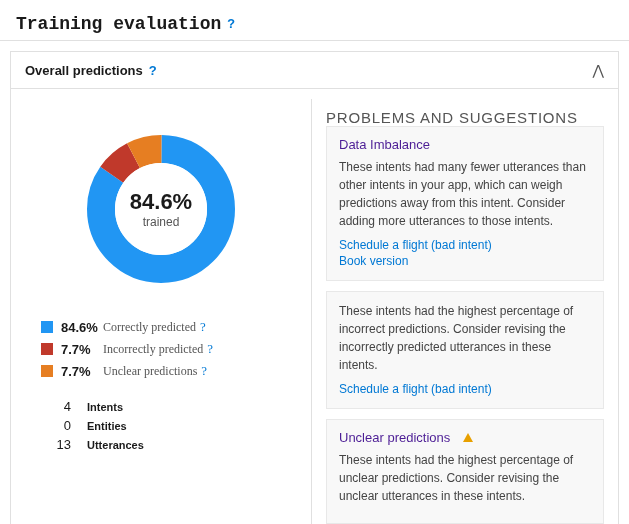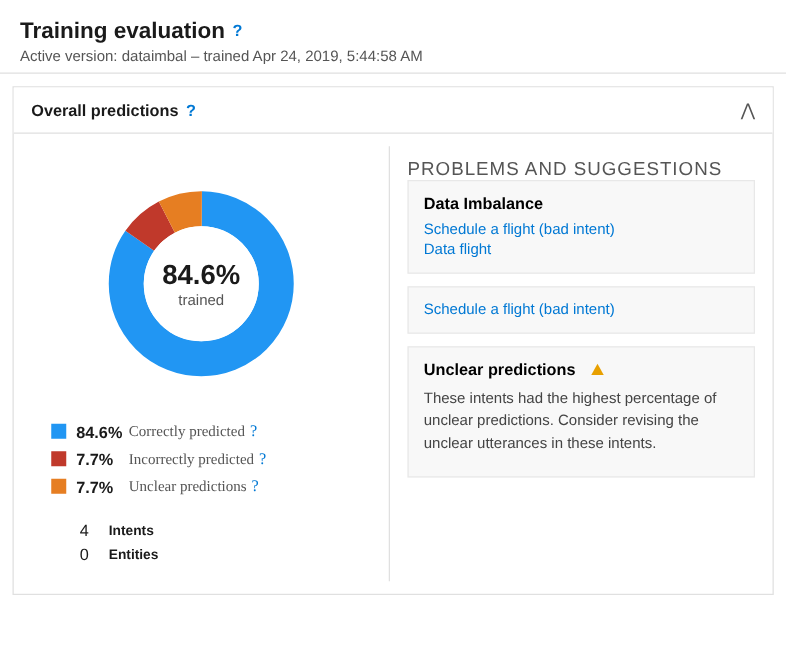--- a/index.html
+++ b/index.html
@@ -1,20 +1,20 @@
 <!DOCTYPE html>
 <html><head>
   <meta charset="utf-8">
   <style>
     * { box-sizing: border-box; margin: 0; padding: 0; }
     body { font-family: 'Segoe UI', Arial, sans-serif; font-size: 13px; color: #333; background: #fff; width: 629px; min-height: 524px; }
 
     .page { width: 629px; min-height: 524px; background: #fff; }
 
-    .header { padding: 14px 16px 6px 16px; border-bottom: 1px solid #e0e0e0; }
+    .header { padding: 14px 16px 6px 16px; border-bottom: 1px solid #e0e0e0; font-family: Liberation Mono, monospace; }
     .header-title { font-size: 18px; font-weight: 600; color: #1a1a1a; display: flex; align-items: center; gap: 6px; }
     .header-subtitle { font-size: 12px; color: #555; margin-top: 3px; }
     .help-icon { color: #0078d4; font-size: 13px; cursor: pointer; }
 
     .section-bar { background: #fff; border: 1px solid #e0e0e0; margin: 10px 10px 0 10px; }
     .section-header { display: flex; align-items: center; justify-content: space-between; padding: 10px 14px; background: #fff; border-bottom: 1px solid #e0e0e0; }
     .section-title { font-size: 13px; font-weight: 600; color: #1a1a1a; display: flex; align-items: center; gap: 6px; }
 
     .section-body { display: flex; padding: 10px 0; }
 
@@ -35,41 +35,40 @@
     .stats { width: 100%; padding: 10px 10px 0 10px; margin-top: 4px; }
     .stat-row { display: flex; align-items: center; margin-bottom: 4px; }
     .stat-num { width: 30px; text-align: right; font-size: 13px; color: #1a1a1a; margin-right: 16px; }
     .stat-label { font-size: 11px; font-weight: 600; color: #1a1a1a; }
 
     
     .right-panel { flex: 1; border-left: 1px solid #e0e0e0; padding: 10px 14px; overflow-y: auto; }
     .problems-title { font-size: 15px; font-weight: 400; letter-spacing: 0.8px; color: #555; text-transform: uppercase; }
 
     .problem-card { background: #f8f8f8; border: 1px solid #e8e8e8; padding: 10px 12px; margin-bottom: 10px; }
-    .problem-card-title { font-size: 13px; font-weight: 700; color: #000000; margin-bottom: 6px; display: flex; align-items: center; gap: 5px; }
+    .problem-card-title { font-size: 13px; font-weight: 400; color: #4c1d95; margin-bottom: 6px; display: flex; align-items: center; gap: 5px; }
     .problem-card-text { font-size: 12px; color: #444; line-height: 1.5; margin-bottom: 8px; }
     .problem-link { color: #0078d4; font-size: 12px; cursor: pointer; text-decoration: none; display: block; margin-bottom: 2px; }
 
     .red-dot { width: 8px; height: 8px; background: #d13438; border-radius: 50%; display: inline-block; }
     .orange-triangle { display: inline-block; width: 0; height: 0; border-left: 5px solid transparent; border-right: 5px solid transparent; border-bottom: 9px solid #e8a000; }
 
     
     svg.donut { width: 180px; height: 180px; }
   </style>
 </head>
 <body>
 
 <div class="page">
 
   <div class="header">
     <div class="header-title">
       <span>Training evaluation</span>
       <span class="help-icon">?</span>
     </div>
-    <div class="header-subtitle">Active version: dataimbal – trained Apr 24, 2019, 5:44:58 AM</div>
   </div>
 
   <div class="section-bar">
     <div class="section-header">
       <div class="section-title">
         <span>Overall predictions</span>
         <span class="help-icon">?</span>
       </div>
       <span style="color:#555; cursor:pointer; font-size:14px;">⋀</span>
     </div>
@@ -118,33 +117,39 @@
 
         <div class="stats">
           <div class="stat-row">
             <span class="stat-num">4</span>
             <span class="stat-label">Intents</span>
           </div>
           <div class="stat-row">
             <span class="stat-num">0</span>
             <span class="stat-label">Entities</span>
           </div>
+          <div class="stat-row">
+            <span class="stat-num">13</span>
+            <span class="stat-label">Utterances</span>
+          </div>
         </div>
       </div>
 
       <div class="right-panel">
         <div class="problems-title">PROBLEMS AND SUGGESTIONS</div>
 
         <div class="problem-card">
           <div class="problem-card-title">Data Imbalance</div>
+          <div class="problem-card-text">These intents had many fewer utterances than other intents in your app, which can weigh predictions away from this intent. Consider adding more utterances to those intents.</div>
           <a class="problem-link">Schedule a flight (bad intent)</a>
-          <a class="problem-link">Data flight</a>
+          <a class="problem-link">Book version</a>
         </div>
 
         <div class="problem-card">
+          <div class="problem-card-text">These intents had the highest percentage of incorrect predictions. Consider revising the incorrectly predicted utterances in these intents.</div>
           <a class="problem-link">Schedule a flight (bad intent)</a>
         </div>
 
         <div class="problem-card">
           <div class="problem-card-title">
             Unclear predictions &nbsp;<span class="orange-triangle"></span>
           </div>
           <div class="problem-card-text">These intents had the highest percentage of unclear predictions. Consider revising the unclear utterances in these intents.</div>
 
         </div>

